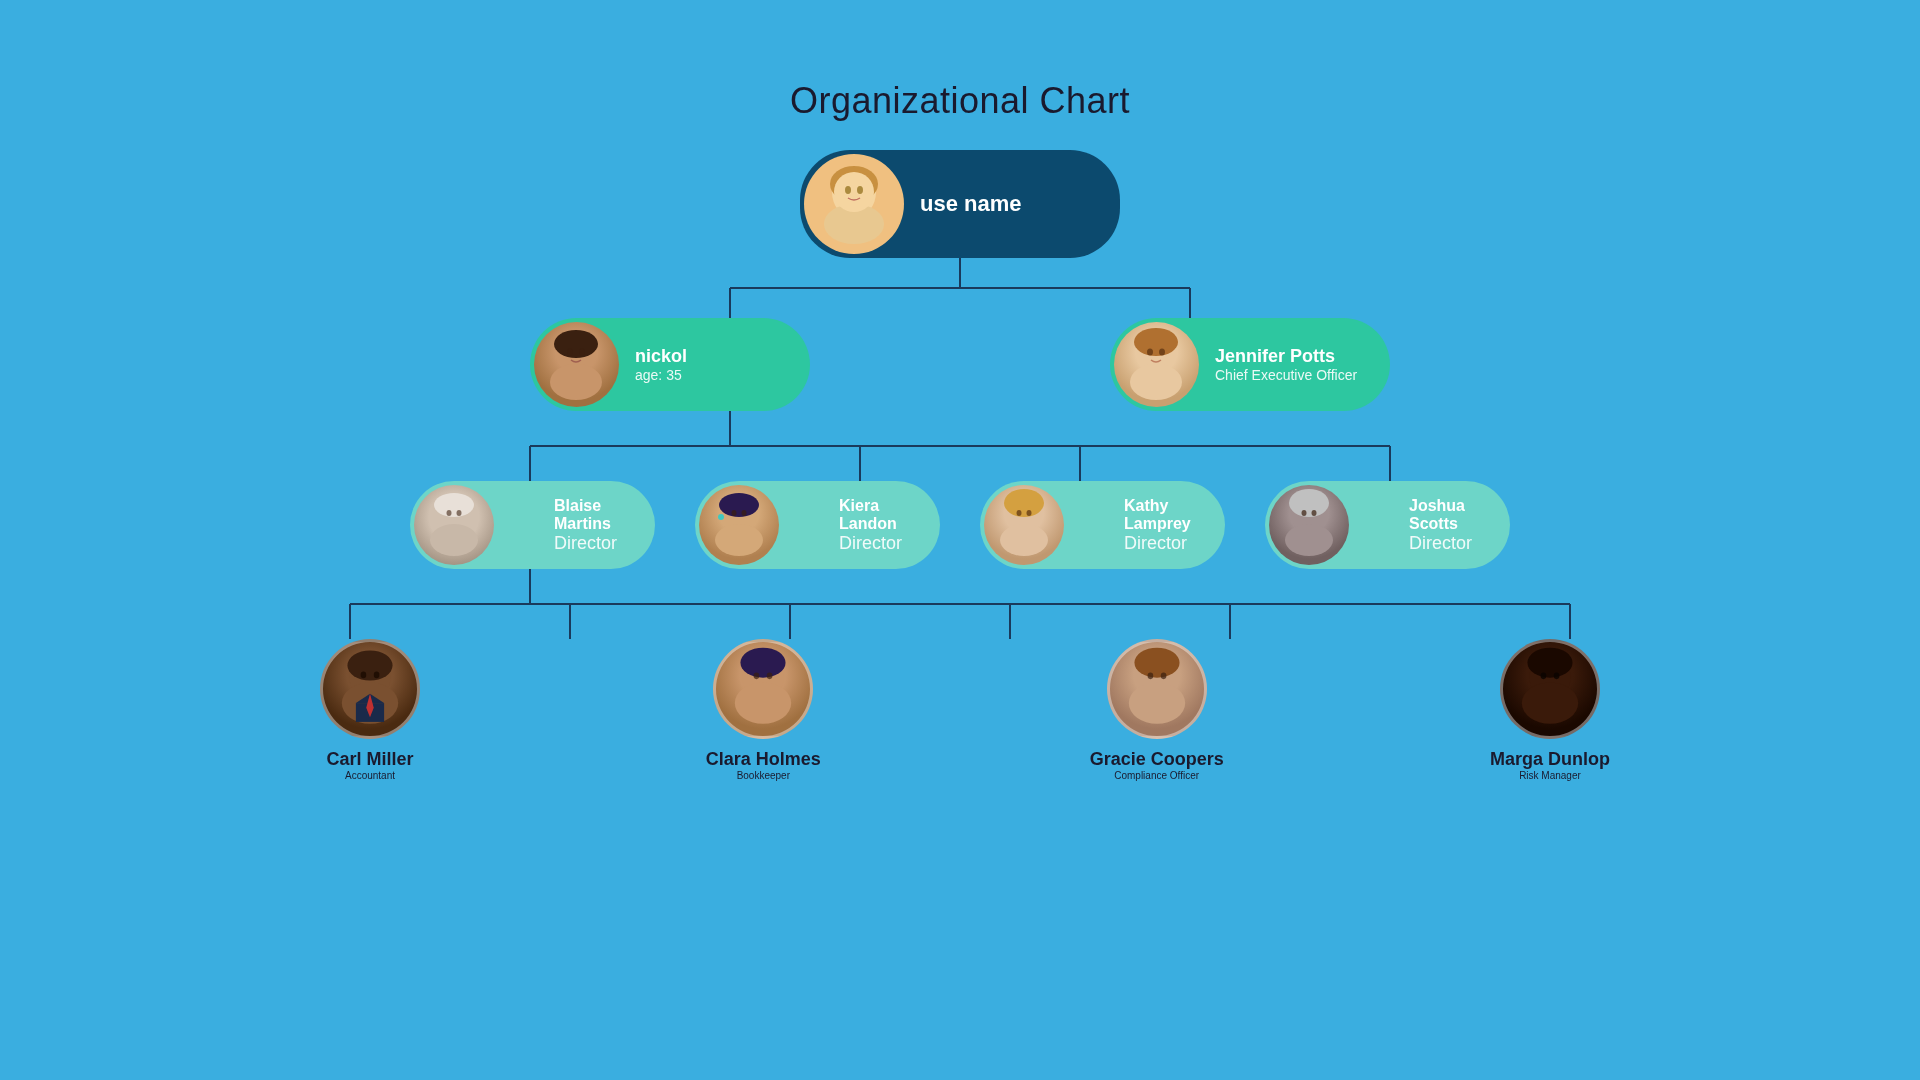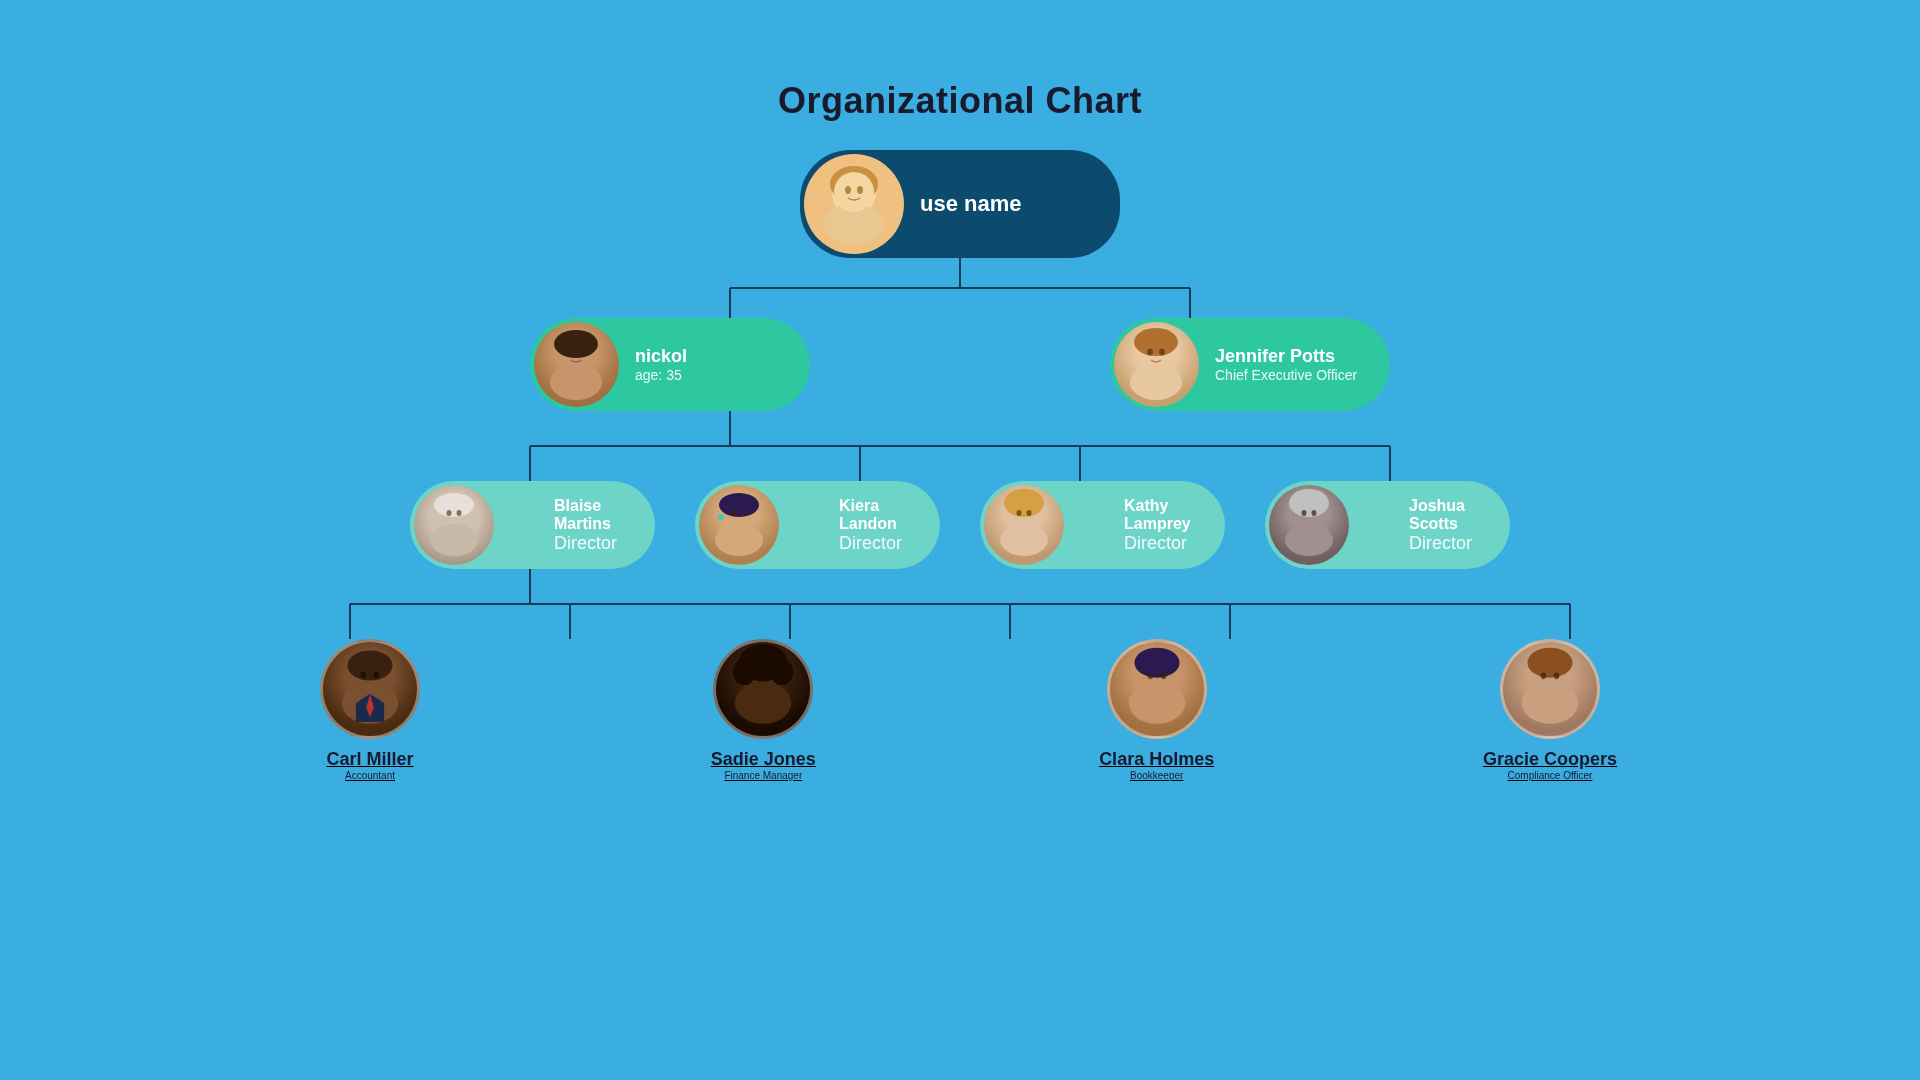--- a/index.html
+++ b/index.html
@@ -10,21 +10,21 @@
       background-color: #3aaee0;
       font-family: 'Segoe UI', Arial, sans-serif;
       overflow: hidden;
       position: relative;
     }
 
     .page-title {
       text-align: center;
       font-size: 36px;
       color: #1a1a2e;
-      font-weight: 700;
+      font-weight: 400;
       padding-top: 80px;
       letter-spacing: 0.5px;
     }
 
     .chart-container {
       position: absolute;
       top: 150px;
       left: 0;
       right: 0;
       display: flex;
@@ -334,57 +334,41 @@
       <line x1="90" y1="35" x2="1310" y2="35" stroke="#1a3a5c" stroke-width="2"></line>
 
       <line x1="90" y1="35" x2="90" y2="70" stroke="#1a3a5c" stroke-width="2"></line>
       <line x1="310" y1="35" x2="310" y2="70" stroke="#1a3a5c" stroke-width="2"></line>
       <line x1="530" y1="35" x2="530" y2="70" stroke="#1a3a5c" stroke-width="2"></line>
       <line x1="750" y1="35" x2="750" y2="70" stroke="#1a3a5c" stroke-width="2"></line>
       <line x1="970" y1="35" x2="970" y2="70" stroke="#1a3a5c" stroke-width="2"></line>
       <line x1="1310" y1="35" x2="1310" y2="70" stroke="#1a3a5c" stroke-width="2"></line>
     </svg>
 
-    <div style="display:flex; justify-content: space-between; width:1400px; margin:0 auto;text-decoration:underline;">
+    <div style="display:flex; justify-content: space-between; width:1400px; margin:0 auto;">
 
       <div class="level3-item">
         <div class="level3-avatar" style="background: radial-gradient(circle at 50% 35%, #7a5030 30%, #4a2a10 70%);">
           <svg width="100" height="100" viewBox="0 0 100 100">
             <circle cx="50" cy="38" r="22" fill="#7a5030"></circle>
             <ellipse cx="50" cy="65" rx="30" ry="22" fill="#7a5030"></ellipse>
             <ellipse cx="50" cy="25" rx="24" ry="16" fill="#3a2010"></ellipse>
             <ellipse cx="43" cy="35" rx="3" ry="3.5" fill="#1a0a00" opacity="0.8"></ellipse>
             <ellipse cx="57" cy="35" rx="3" ry="3.5" fill="#1a0a00" opacity="0.8"></ellipse>
 
             <path d="M35 65 L50 55 L65 65" fill="#1a2a4a"></path>
             <rect x="35" y="65" width="30" height="20" fill="#1a2a4a"></rect>
 
             <polygon points="50,55 46,70 50,80 54,70" fill="#c03030"></polygon>
           </svg>
         </div>
         <div class="level3-name">Carl Miller</div>
         <div class="level3-role">Accountant</div>
       </div>
 
-      <div class="level3-item">
-        <div class="level3-avatar" style="background: radial-gradient(circle at 50% 35%, #3a2010 30%, #1a0a00 70%);">
-          <svg width="100" height="100" viewBox="0 0 100 100">
-            <circle cx="50" cy="38" r="22" fill="#4a2a10"></circle>
-            <ellipse cx="50" cy="65" rx="30" ry="22" fill="#4a2a10"></ellipse>
-
-            <ellipse cx="50" cy="22" rx="26" ry="20" fill="#1a0a00"></ellipse>
-            <ellipse cx="30" cy="32" rx="12" ry="14" fill="#1a0a00"></ellipse>
-            <ellipse cx="70" cy="32" rx="12" ry="14" fill="#1a0a00"></ellipse>
-            <ellipse cx="43" cy="36" rx="3" ry="3.5" fill="#1a0a00" opacity="0.8"></ellipse>
-            <ellipse cx="57" cy="36" rx="3" ry="3.5" fill="#1a0a00" opacity="0.8"></ellipse>
-          </svg>
-        </div>
-        <div class="level3-name">Sadie Jones</div>
-        <div class="level3-role">Finance Manager</div>
-      </div>
 
       <div class="level3-item">
         <div class="level3-avatar" style="background: radial-gradient(circle at 50% 35%, #c8956a 30%, #a07040 70%);">
           <svg width="100" height="100" viewBox="0 0 100 100">
             <circle cx="50" cy="38" r="22" fill="#c8956a"></circle>
             <ellipse cx="50" cy="65" rx="30" ry="22" fill="#c8956a"></ellipse>
             <ellipse cx="50" cy="22" rx="24" ry="16" fill="#2a1a50"></ellipse>
             <ellipse cx="43" cy="36" rx="3" ry="3.5" fill="#3a2010" opacity="0.7"></ellipse>
             <ellipse cx="57" cy="36" rx="3" ry="3.5" fill="#3a2010" opacity="0.7"></ellipse>
           </svg>
@@ -401,16 +385,29 @@
             <ellipse cx="50" cy="65" rx="30" ry="22" fill="#c8a080"></ellipse>
             <ellipse cx="50" cy="22" rx="24" ry="16" fill="#8a5020"></ellipse>
             <ellipse cx="43" cy="36" rx="3" ry="3.5" fill="#3a2010" opacity="0.7"></ellipse>
             <ellipse cx="57" cy="36" rx="3" ry="3.5" fill="#3a2010" opacity="0.7"></ellipse>
           </svg>
         </div>
         <div class="level3-name">Gracie Coopers</div>
         <div class="level3-role">Compliance Officer</div>
       </div>
 
+      <div class="level3-item">
+        <div class="level3-avatar" style="background: radial-gradient(circle at 50% 35%, #3a1a0a 30%, #1a0800 70%);">
+          <svg width="100" height="100" viewBox="0 0 100 100">
+            <circle cx="50" cy="38" r="22" fill="#3a1a0a"></circle>
+            <ellipse cx="50" cy="65" rx="30" ry="22" fill="#3a1a0a"></ellipse>
+            <ellipse cx="50" cy="22" rx="24" ry="16" fill="#1a0800"></ellipse>
+            <ellipse cx="43" cy="36" rx="3" ry="3.5" fill="#0a0400" opacity="0.8"></ellipse>
+            <ellipse cx="57" cy="36" rx="3" ry="3.5" fill="#0a0400" opacity="0.8"></ellipse>
+          </svg>
+        </div>
+        <div class="level3-name">Marga Dunlop</div>
+        <div class="level3-role">Risk Manager</div>
+      </div>
 
     </div>
   </div>
 </div>
 
 </body></html>

